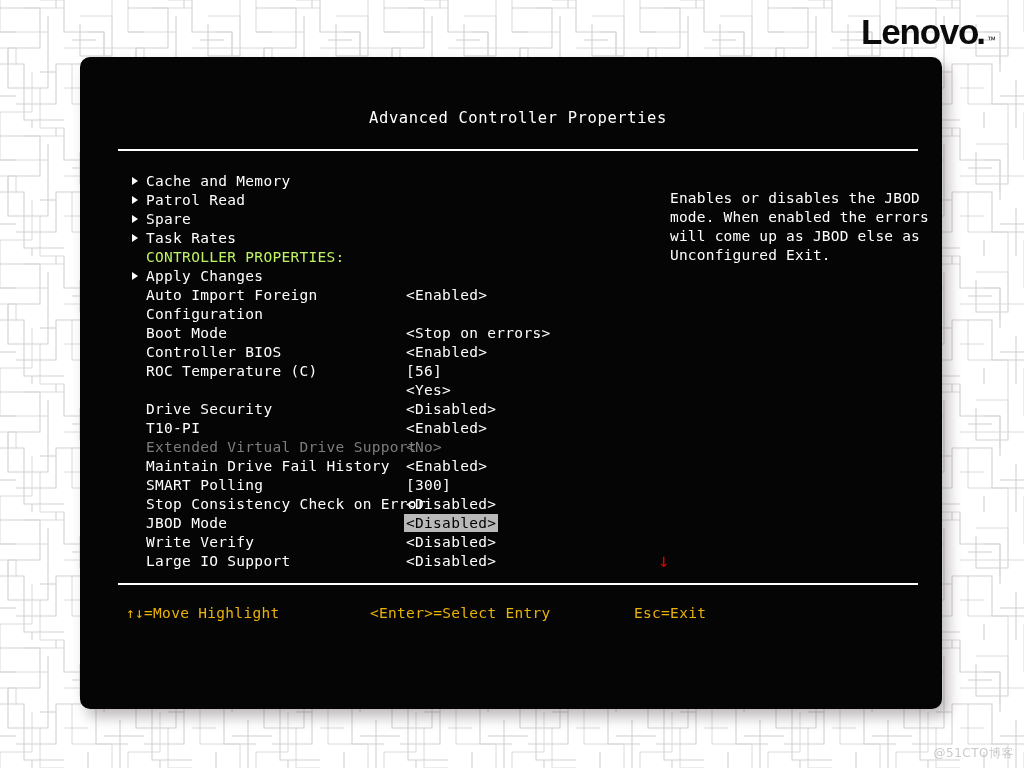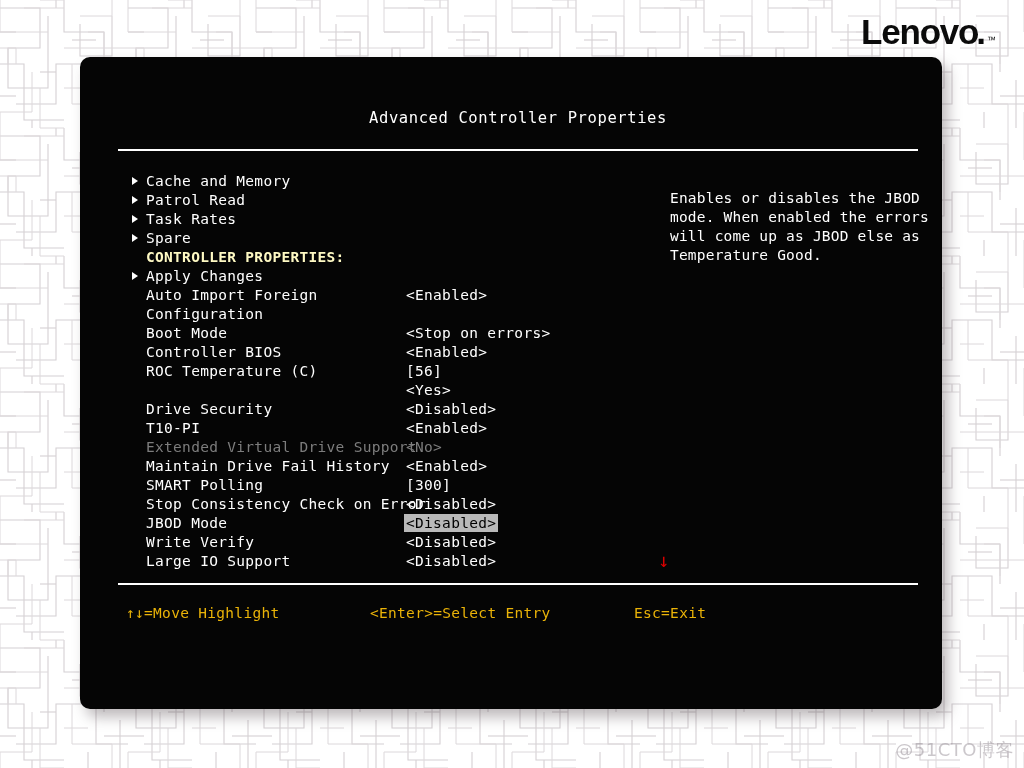--- a/index.html
+++ b/index.html
@@ -130,21 +130,21 @@
     top: 0;
   }
   .menu-row.no-bullet .label { left: 20px; }
   .menu-row .value {
     position: absolute;
     left: 280px;
     top: 0;
   }
   .menu-row.dim .label,
   .menu-row.dim .value { color: #7d7d7d; }
-  .menu-row.section .label { color: #fef9c3; font-weight: bold; }
+  .menu-row.section .label { color: #bef264; }
 
   .menu-row .value.highlighted {
     background: #b9b9b9;
     color: #000000;
     padding: 1px 2px;
     top: -1px;
     left: 278px;
   }
 
   
@@ -187,21 +187,21 @@
   #hint-move { left: 8px; }
   #hint-select { left: 252px; }
   #hint-exit { left: 516px; }
 
   
   #watermark {
     position: absolute;
     right: 10px;
     bottom: 6px;
     font-family: "DejaVu Sans", sans-serif;
-    font-size: 18px;
+    font-size: 12px;
     color: rgba(140, 130, 140, 0.45);
     z-index: 6;
     letter-spacing: 0.5px;
     margin-top: 11px;
   }
 </style>
 </head>
 <body>
 
 <div id="bg-pattern">
@@ -263,25 +263,25 @@
           <div class="menu-row">
             <span class="bullet"></span>
             <span class="label">Cache and Memory</span>
           </div>
           <div class="menu-row">
             <span class="bullet"></span>
             <span class="label">Patrol Read</span>
           </div>
           <div class="menu-row">
             <span class="bullet"></span>
+            <span class="label">Spare</span>
+          </div>
+          <div class="menu-row">
+            <span class="bullet"></span>
             <span class="label">Task Rates</span>
-          </div>
-          <div class="menu-row">
-            <span class="bullet"></span>
-            <span class="label">Spare</span>
           </div>
           <div class="menu-row no-bullet section">
             <span class="label">CONTROLLER PROPERTIES:</span>
           </div>
           <div class="menu-row">
             <span class="bullet"></span>
             <span class="label">Apply Changes</span>
           </div>
           <div class="menu-row no-bullet">
             <span class="label">Auto Import Foreign</span>
@@ -340,21 +340,21 @@
           <div class="menu-row no-bullet">
             <span class="label">Large IO Support</span>
             <span class="value">&lt;Disabled&gt;</span>
           </div>
         </div>
 
       <div id="help-panel">
           <div class="help-line">Enables or disables the JBOD</div>
           <div class="help-line">mode. When enabled the errors</div>
           <div class="help-line">will come up as JBOD else as</div>
-          <div class="help-line">Temperature Good.</div>
+          <div class="help-line">Unconfigured Exit.</div>
         </div>
 
       <div id="scroll-down-indicator">↓</div>
     </div>
 
     <div class="hr-line footer-rule"></div>
 
     <div id="bios-footer">
       <span class="hint" id="hint-move">↑↓=Move Highlight</span>
       <span class="hint" id="hint-select">&lt;Enter&gt;=Select Entry</span>

